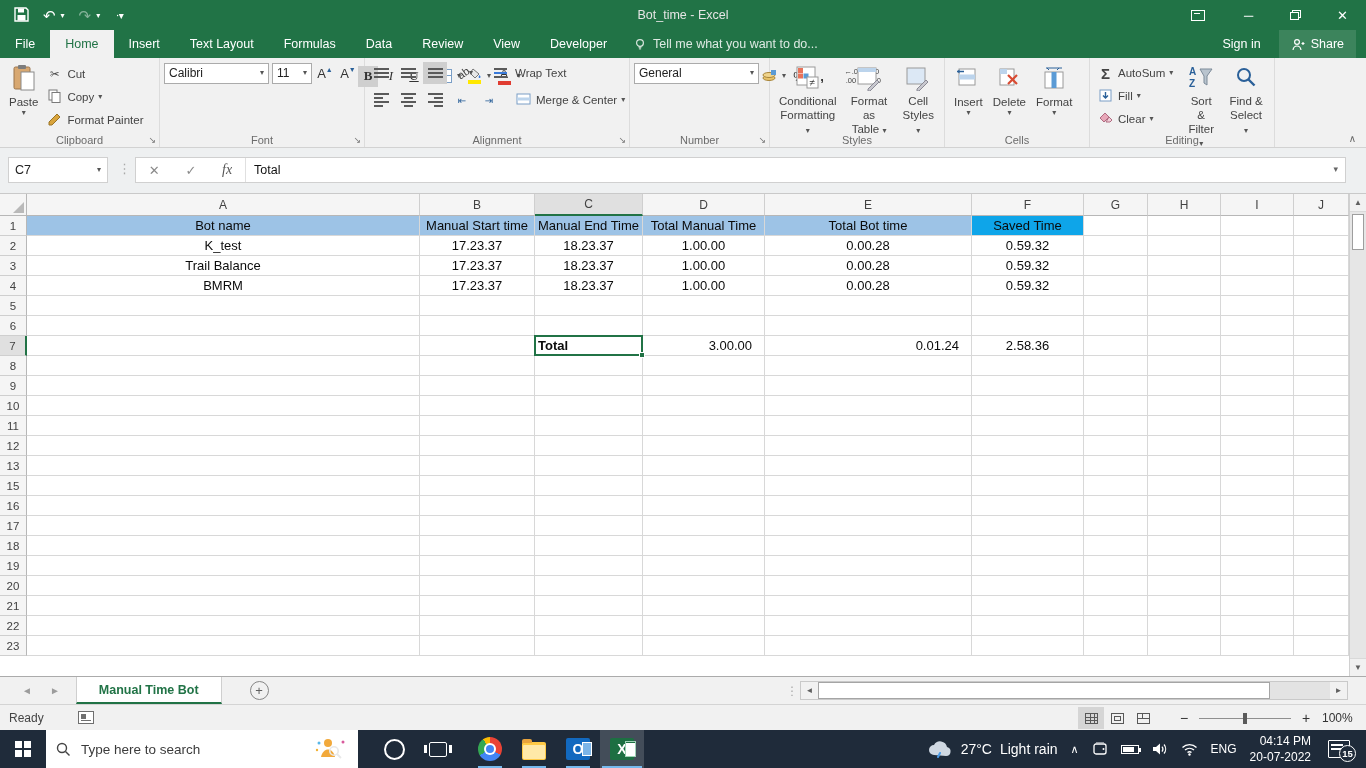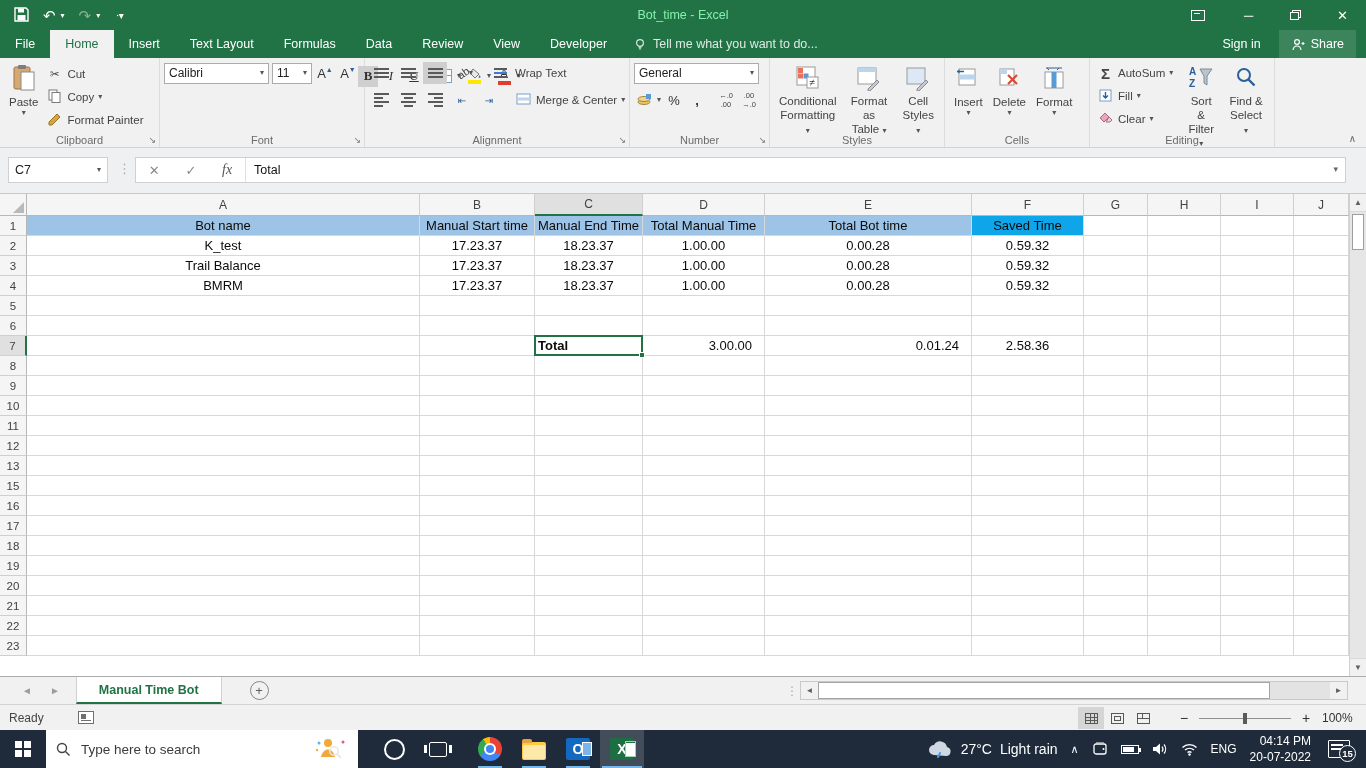--- a/index.html
+++ b/index.html
@@ -5,21 +5,21 @@
   * { box-sizing: border-box; margin:0; padding:0; }
   body { font-family:"Liberation Sans",sans-serif; background:#888; }
   #screen { position:relative; width:1366px; height:768px; overflow:hidden; background:#fff; font-family:"Liberation Sans",sans-serif; }
 
   
   .titlebar { position:absolute; left:0; top:0; width:1366px; height:30px; background:#217346; color:#fff; display:flex; align-items:center; }
   .qat { display:flex; align-items:center; gap:14px; padding-left:14px; }
   .qat .icn { font-size:15px; line-height:1; color:#fff; }
   .qat .dim { color:rgba(255,255,255,.45); }
   .qat .drop { font-size:8px; margin-left:-9px; color:#fff; }
-  .title-text { position:absolute; left:0; right:0; text-align:center; font-size:12.5px; color:#86efac; pointer-events:none; }
+  .title-text { position:absolute; left:0; right:0; text-align:center; font-size:12.5px; color:#e5e5e5; pointer-events:none; }
   .wincontrols { position:absolute; right:0; top:0; height:30px; display:flex; }
   .wincontrols .wc { width:47px; height:30px; display:flex; align-items:center; justify-content:center; color:#fff; font-size:13px; }
   .ribbon-display { position:absolute; right:148px; top:0; height:30px; width:40px; display:flex; align-items:center; justify-content:center; }
   .rd-box { width:14px; height:11px; border:1px solid #fff; position:relative; }
   .rd-box:before { content:""; position:absolute; left:2px; top:2px; width:6px; height:1px; background:#fff; }
   .restore-icon { position:relative; width:11px; height:10px; }
   .restore-icon i { position:absolute; border:1px solid #fff; width:9px; height:8px; display:block; }
   .restore-icon i:first-child { right:0; top:0; }
   .restore-icon i:last-child { left:0; bottom:0; background:#217346; }
 
@@ -395,21 +395,21 @@
                 <rect x="1" y="4.5" width="13" height="3" fill="#bcd4ec"></rect>
               </svg></span>
             <span>Merge &amp; Center</span>
             <span class="caret">▾</span>
           </div>
       </div>
       <span class="glabel">Alignment</span>
       <span class="launcher">↘</span>
     </div>
 
-    <div class="rgroup" style="width:140px; flex-direction:column;">
+    <div class="rgroup" style="width:140px; flex-direction:row;">
       <div class="fontrow">
         <div class="combo" style="width:125px;">
             <span>General</span>
             <span class="caret">▾</span>
           </div>
       </div>
       <div class="fontrow" style="margin-top:3px;">
         <div class="fmtbtn">
             <span><svg width="15" height="12" viewBox="0 0 15 12">
                 <ellipse cx="7" cy="9" rx="6" ry="2.5" fill="#e8c36a" stroke="#a8853a"></ellipse>

